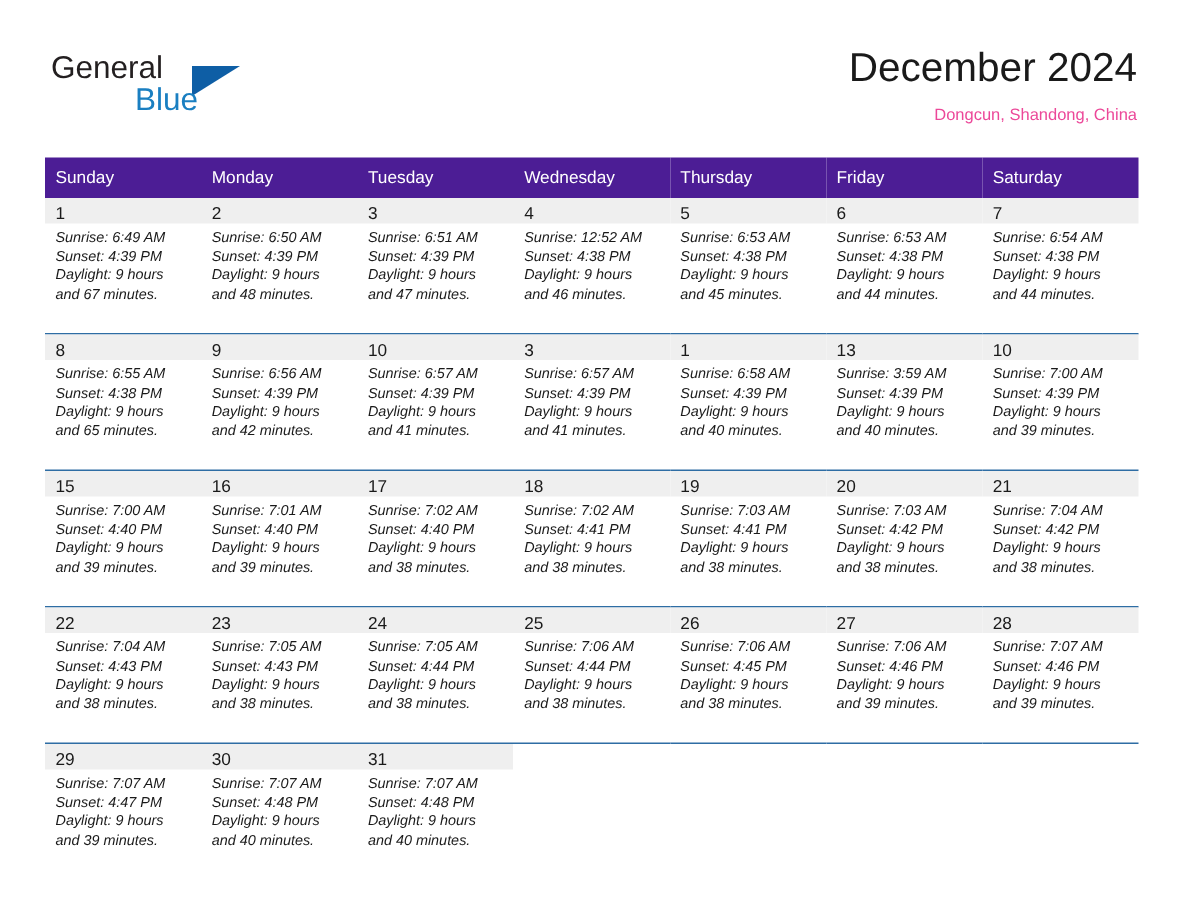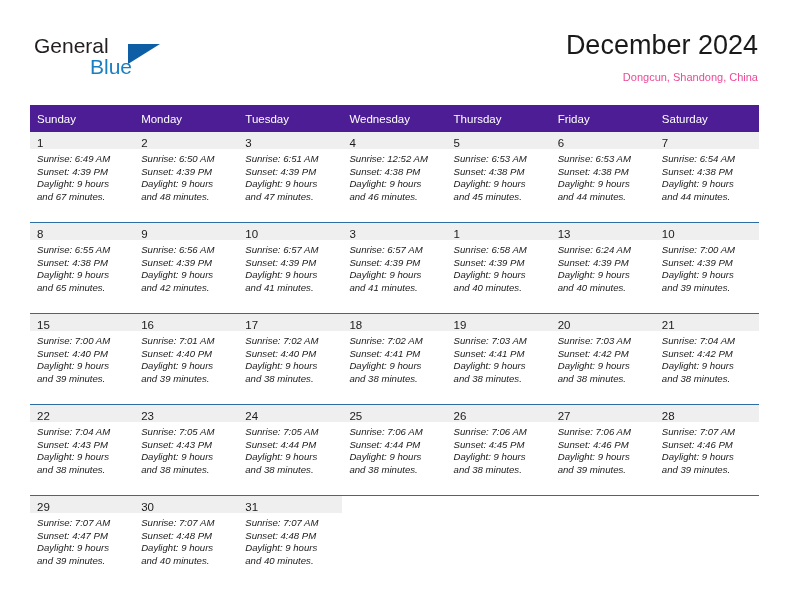--- a/index.html
+++ b/index.html
@@ -330,21 +330,21 @@
                   <div>Sunset: 4:39 PM</div>
                   <div>Daylight: 9 hours</div>
                   <div>and 40 minutes.</div>
                 </div>
               </div>
             </td>
             <td>
               <div class="cell">
                 <div class="daynum-band"><span class="daynum">13</span></div>
                 <div class="cell-body">
-                  <div>Sunrise: 6:24 AM</div>
+                  <div>Sunrise: 3:59 AM</div>
                   <div>Sunset: 4:39 PM</div>
                   <div>Daylight: 9 hours</div>
                   <div>and 40 minutes.</div>
                 </div>
               </div>
             </td>
             <td>
               <div class="cell">
                 <div class="daynum-band"><span class="daynum">10</span></div>
                 <div class="cell-body">

